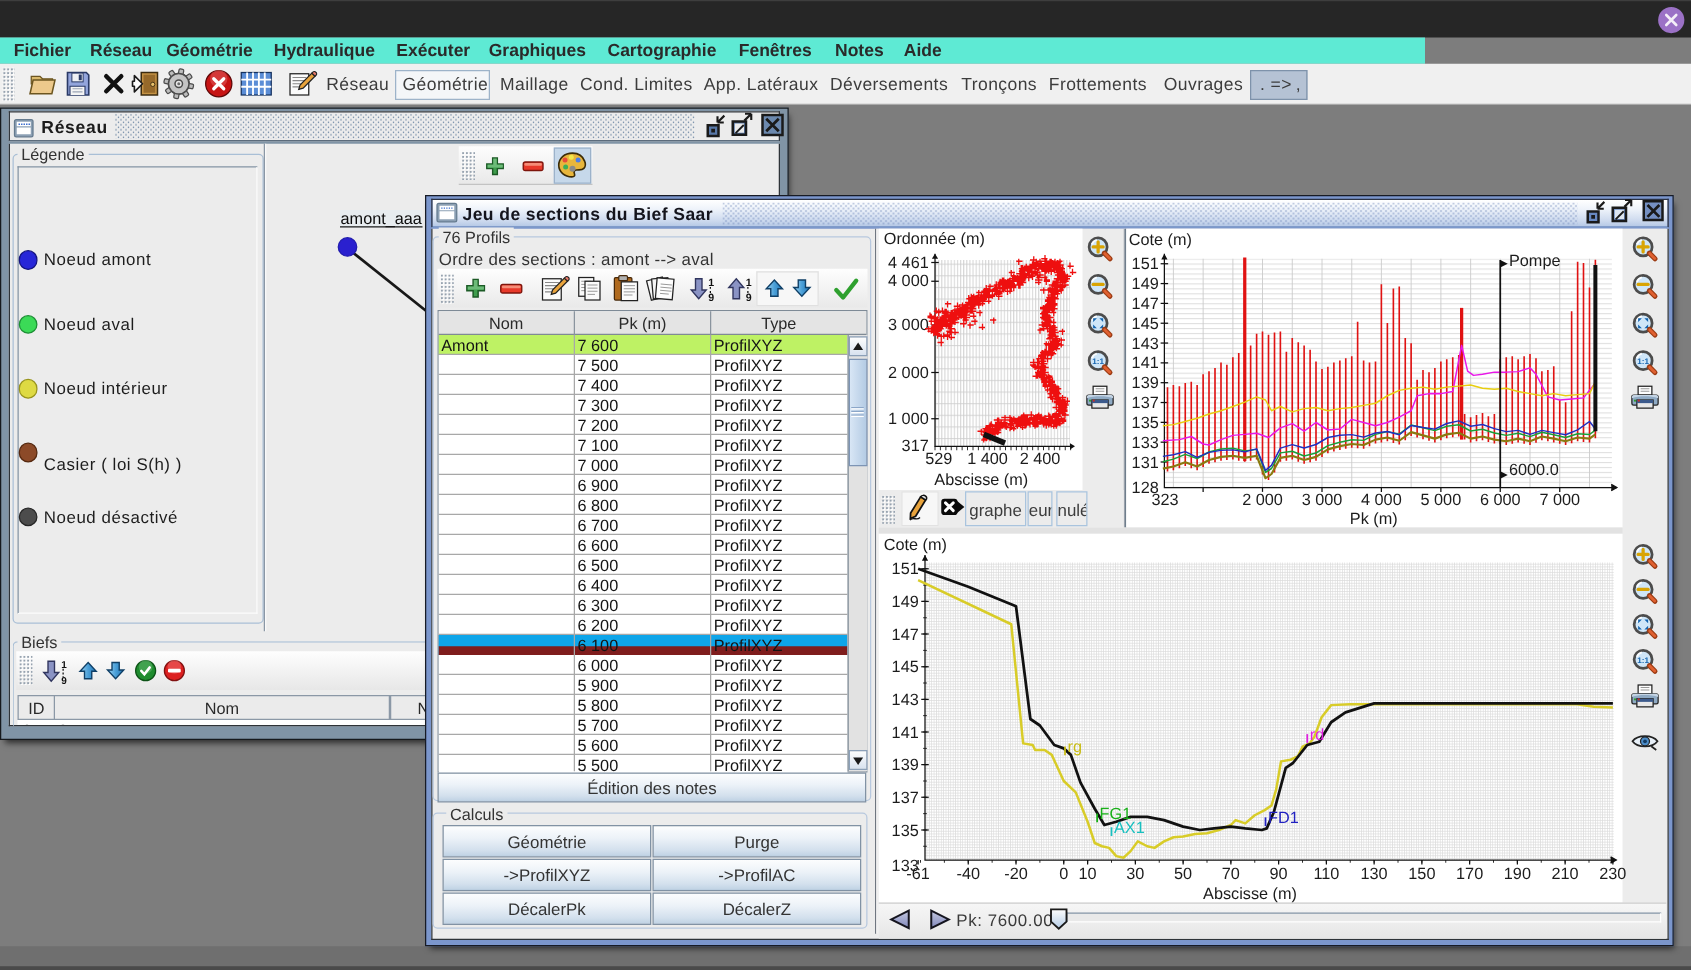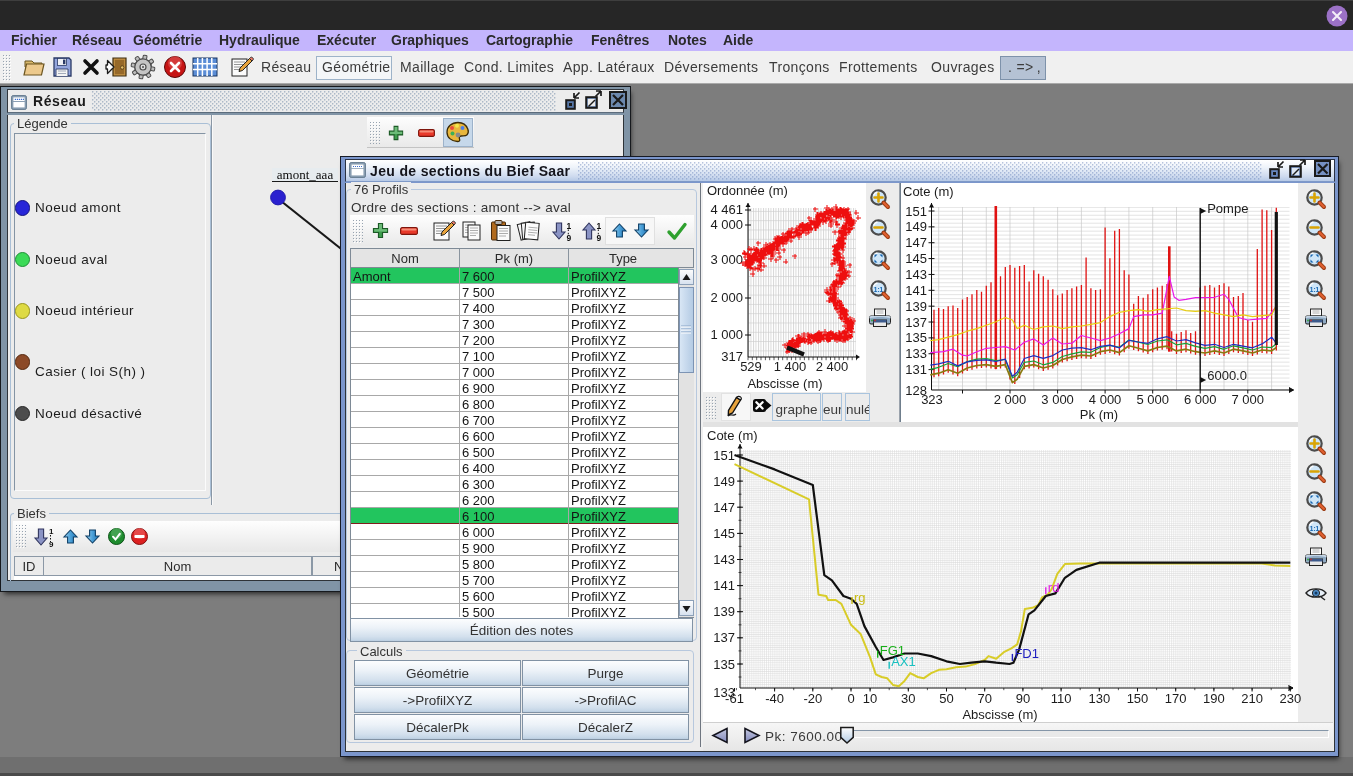--- a/index.html
+++ b/index.html
@@ -1,19 +1,19 @@
 <!DOCTYPE html>
 <html><head><meta charset="utf-8"><style>
 *{margin:0;padding:0;box-sizing:border-box}
 html,body{width:1353px;height:776px;overflow:hidden}
 body{font-family:"Liberation Sans",sans-serif;background:#7d7d7d;position:relative}
 .abs{position:absolute}
 .tb{position:absolute;top:0;left:0;width:1353px;height:30px;background:#262626;border-top:1px solid #3e3e3e}
 .tb .t{position:absolute;width:100%;text-align:center;top:7px;font-size:13px;font-weight:bold;letter-spacing:.2px;color:#f0f0f0}
-.menubar{position:absolute;top:30px;left:0;width:1353px;height:21px;background:#c4b5fd}
+.menubar{position:absolute;top:30px;left:0;width:1140px;height:21px;background:#5eead4}
 .menubar span{position:absolute;top:2px;font-size:14px;font-weight:bold;color:#2a2a2a}
 .toolbar{position:absolute;top:51px;left:0;width:1353px;height:33px;background:#f0f0f0;border-bottom:1px solid #a9a9a9}
 .ttxt{position:absolute;top:59px;font-size:14px;letter-spacing:.35px;color:#3c3c3c}
 .handle{position:absolute;background-image:radial-gradient(circle,#97a3b0 .7px,transparent .85px),radial-gradient(circle,#ffffff .7px,transparent .85px);background-size:3px 3px,3px 3px;background-position:0 0,1px 1px}
 .win{position:absolute;box-shadow:2px 4px 5px -2px rgba(0,0,0,0.65)}
 .legitem{position:absolute;font-size:13.5px;letter-spacing:.45px;color:#1d1d1d}
 .legc{position:absolute;width:17px;height:17px;border-radius:50%}
 .gbox{position:absolute;border:1px solid #a9bfd6;border-radius:4px}
 .glabel{position:absolute;font-size:13px;color:#333;background:#ececec;padding:0 3px;white-space:nowrap}
 .btn{position:absolute;background:linear-gradient(180deg,#fcfdfe 0%,#ecf2f8 40%,#d3e0ed 80%,#c2d4e5 97%,#b2c6da 100%);border:1px solid #8192a4;font-size:13.5px;color:#333;text-align:center}
@@ -169,21 +169,21 @@
   </svg>
 <div class="abs" style="left:443px;top:118px;width:30px;height:29px;background:#c6d8ea;border:1px solid #9cb2ca"></div>
 <svg style="left:446px;top:121px" width="24" height="23" viewBox="0 0 24 23">
     <path d="M12 1.5C5.5 1.5 1 5.8 1 11.2c0 5.4 4.8 9.3 10.5 9.3 2 0 2.6-1 2.1-2.3-.7-1.8-.3-2.9 1.5-3.2 2.3-.4 4.4.4 6-1.3 1.2-1.3 1.6-3.3.7-5.6C20.3 4 16.6 1.5 12 1.5z" fill="#e8b63c" stroke="#3c2c08" stroke-width="1.3"></path>
     <circle cx="6" cy="7" r="2" fill="#e84c3c"></circle>
     <circle cx="11" cy="4.8" r="2" fill="#f2e84c"></circle>
     <circle cx="16.5" cy="7" r="2" fill="#4c7ee8"></circle>
     <circle cx="6.5" cy="12.5" r="2" fill="#3cb058"></circle>
     <circle cx="12" cy="14" r="2.4" fill="#8a8a8a"></circle>
   </svg>
-<div class="abs" style="left:272px;top:168px;width:66px;height:14px;border-bottom:1.5px solid #1a1a1a;background:#e7ecef;font-family:Liberation Serif, serif;font-size:13px;color:#0a0a0a;text-align:center;line-height:13px">amont_aaa</div>
+<div class="abs" style="left:272px;top:168px;width:66px;height:14px;border-bottom:1.5px solid #1a1a1a;background:#e7ecef;font-family:Liberation Sans, sans-serif;font-size:13px;color:#0a0a0a;text-align:center;line-height:13px">amont_aaa</div>
 <svg style="left:265px;top:185px" width="100" height="80" viewBox="0 0 100 80">
     <line x1="16" y1="16" x2="80" y2="67" stroke="#181818" stroke-width="2.2"></line>
     <circle cx="13" cy="12.5" r="7.4" fill="#2a20cf" stroke="#221cae" stroke-width="1"></circle>
   </svg>
 <div class="abs" style="left:10px;top:513px;width:610px;height:68px;border:1px solid #a9bfd6;border-bottom:none;border-radius:4px 4px 0 0"></div>
 <div class="glabel" style="left:14px;top:506px">Biefs</div>
 <div class="abs" style="left:13px;top:521px;width:604px;height:31px;background:linear-gradient(180deg,#fefefe,#e7e7e7)"></div>
 <div class="handle" style="left:15px;top:524px;width:11px;height:24px"></div>
 <svg style="left:33px;top:526.5px" width="20" height="20" viewBox="0 0 20 20">
     <path d="M8 18L2 11h3.4V2h5.2v9H14z" fill="#8a93c4" stroke="#30355e" stroke-width="1.1"></path>
@@ -341,21 +341,21 @@
 <svg style="left:666px;top:220px" width="22" height="22" viewBox="0 0 22 22">
     <path d="M3 12l5.5 6L19 4.5" stroke="#2ea02e" stroke-width="3.4" fill="none" stroke-linecap="round" stroke-linejoin="round"></path>
   </svg>
 <div class="abs" style="left:350px;top:248px;width:344px;height:370px;background:#fff;border:1px solid #7e8a96"></div>
 <div class="abs" style="left:351px;top:249px;width:342px;height:19px;background:#e4e4e4;border-bottom:1px solid #808a94"></div>
 <div class="hdr" style="left:351px;top:251px;width:108px">Nom</div>
 <div class="hdr" style="left:460px;top:251px;width:108px">Pk (m)</div>
 <div class="hdr" style="left:569px;top:251px;width:108px">Type</div>
 <div class="abs" style="left:459px;top:249px;width:1px;height:19px;background:#8a949e"></div>
 <div class="abs" style="left:568px;top:249px;width:1px;height:19px;background:#8a949e"></div>
-<div class="abs" style="left:351px;top:268px;width:327px;height:16px;background:#22c55e;border-bottom:1px solid #a8a8a8">
+<div class="abs" style="left:351px;top:268px;width:327px;height:16px;background:#bef264;border-bottom:1px solid #a8a8a8">
     <span class="cell" style="left:2px;top:1px;width:105px">Amont</span>
     <span class="cell" style="left:111px;top:1px;width:106px">7 600</span>
     <span class="cell" style="left:220px;top:1px;width:106px">ProfilXYZ</span>
   </div>
 <div class="abs" style="left:351px;top:284px;width:327px;height:16px;background:#fff;border-bottom:1px solid #a8a8a8">
     <span class="cell" style="left:111px;top:1px;width:106px">7 500</span>
     <span class="cell" style="left:220px;top:1px;width:106px">ProfilXYZ</span>
   </div>
 <div class="abs" style="left:351px;top:300px;width:327px;height:16px;background:#fff;border-bottom:1px solid #a8a8a8">
     <span class="cell" style="left:111px;top:1px;width:106px">7 400</span>
@@ -402,21 +402,21 @@
     <span class="cell" style="left:220px;top:1px;width:106px">ProfilXYZ</span>
   </div>
 <div class="abs" style="left:351px;top:476px;width:327px;height:16px;background:#fff;border-bottom:1px solid #a8a8a8">
     <span class="cell" style="left:111px;top:1px;width:106px">6 300</span>
     <span class="cell" style="left:220px;top:1px;width:106px">ProfilXYZ</span>
   </div>
 <div class="abs" style="left:351px;top:492px;width:327px;height:16px;background:#fff;border-bottom:1px solid #a8a8a8">
     <span class="cell" style="left:111px;top:1px;width:106px">6 200</span>
     <span class="cell" style="left:220px;top:1px;width:106px">ProfilXYZ</span>
   </div>
-<div class="abs" style="left:351px;top:508px;width:327px;height:16px;background:#22c55e;border-bottom:1px solid #7f1d1d">
+<div class="abs" style="left:351px;top:508px;width:327px;height:16px;background:#0ea5e9;border-bottom:7px solid #7f1d1d">
     <span class="cell" style="left:111px;top:1px;width:106px">6 100</span>
     <span class="cell" style="left:220px;top:1px;width:106px">ProfilXYZ</span>
   </div>
 <div class="abs" style="left:351px;top:524px;width:327px;height:16px;background:#fff;border-bottom:1px solid #a8a8a8">
     <span class="cell" style="left:111px;top:1px;width:106px">6 000</span>
     <span class="cell" style="left:220px;top:1px;width:106px">ProfilXYZ</span>
   </div>
 <div class="abs" style="left:351px;top:540px;width:327px;height:16px;background:#fff;border-bottom:1px solid #a8a8a8">
     <span class="cell" style="left:111px;top:1px;width:106px">5 900</span>
     <span class="cell" style="left:220px;top:1px;width:106px">ProfilXYZ</span>

